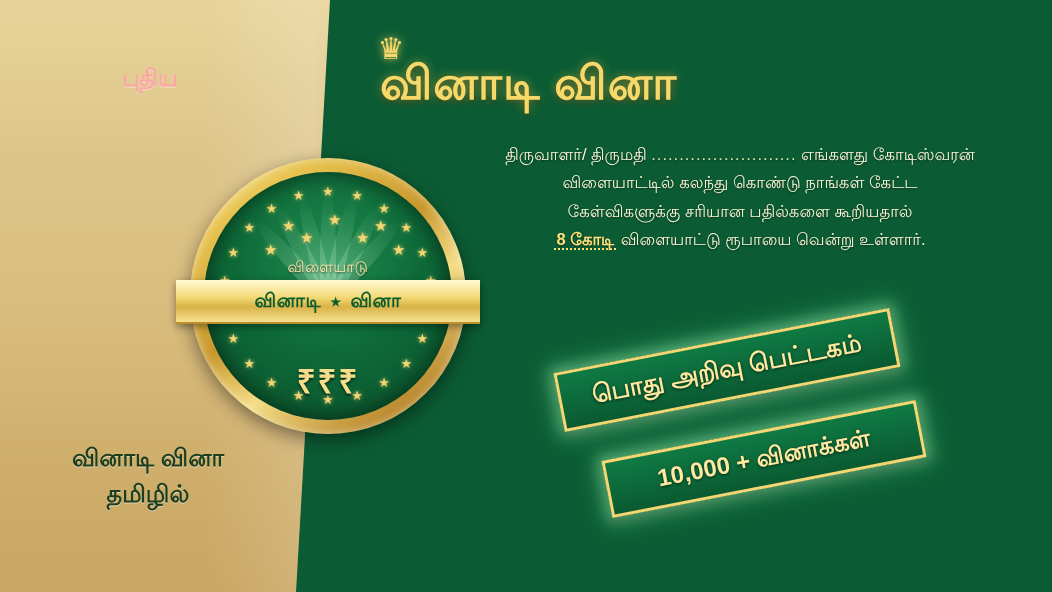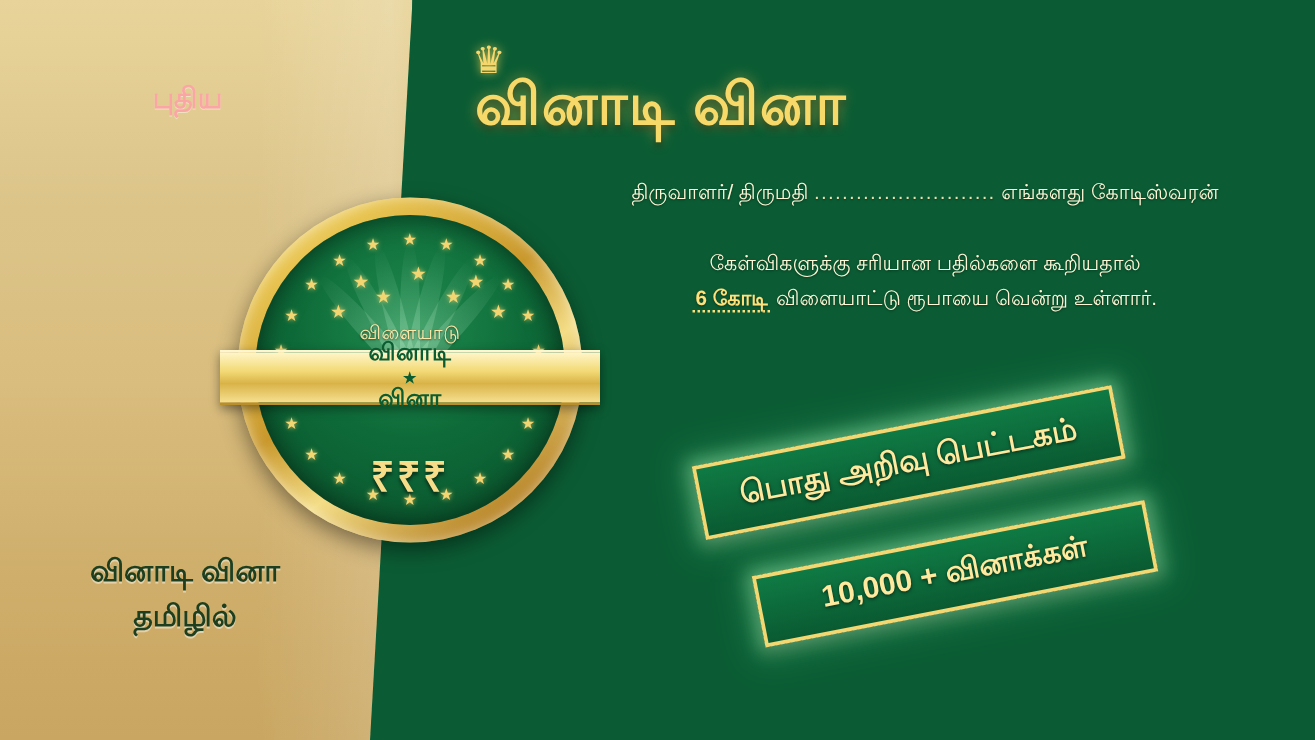--- a/index.html
+++ b/index.html
@@ -74,21 +74,20 @@
     position:absolute;left:0;right:0;top:86px;text-align:center;
     color:#ffe9a8;font-size:15px;font-weight:normal;letter-spacing:.5px;
     text-shadow:0 1px 2px rgba(0,0,0,.6);
   }
   .ribbon{
     position:absolute;left:-14px;right:-14px;top:122px;height:40px;
     background:linear-gradient(180deg,#fff6c9 0%,#f2d974 38%,#d9b348 62%,#f6e08f 100%);
     border-top:2px solid #fff6cf;border-bottom:2px solid #b98f2e;
     display:flex;align-items:center;justify-content:center;
     box-shadow:0 3px 8px rgba(0,0,0,.4);
-    flex-direction:column;
   }
   .ribbon span{
     color:#0b5c31;font-size:19px;font-weight:bold;letter-spacing:.5px;
   }
   .ribbon .dot{color:#0b5c31;font-size:12px;margin:0 9px;}
   .rupees{
     position:absolute;left:0;right:0;top:186px;text-align:center;
     color:#f7dd8a;font-size:33px;font-weight:bold;letter-spacing:2px;
     text-shadow:0 2px 3px rgba(0,0,0,.55);
   }
@@ -206,23 +205,23 @@
     </div>
   </div>
 
   <div class="crown">♛</div>
   <div class="title">வினாடி வினா</div>
 
   <div class="para">
     <span>திருவாளர்/ திருமதி</span>
     <span class="dots">..........................</span>
     <span>எங்களது கோடிஸ்வரன்</span><br>
-    <br>
+    <span>விளையாட்டில் கலந்து கொண்டு நாங்கள் கேட்ட</span><br>
     <span>கேள்விகளுக்கு சரியான பதில்களை கூறியதால்</span><br>
-    <span class="amount">6 கோடி</span>
+    <span class="amount">8 கோடி</span>
     <span>விளையாட்டு ரூபாயை வென்று உள்ளார்.</span>
   </div>
 
   <div class="sticker" id="sticker1">
     <span>பொது அறிவு பெட்டகம்</span>
   </div>
   <div class="sticker" id="sticker2">
     <span>10,000 + வினாக்கள்</span>
   </div>
 

